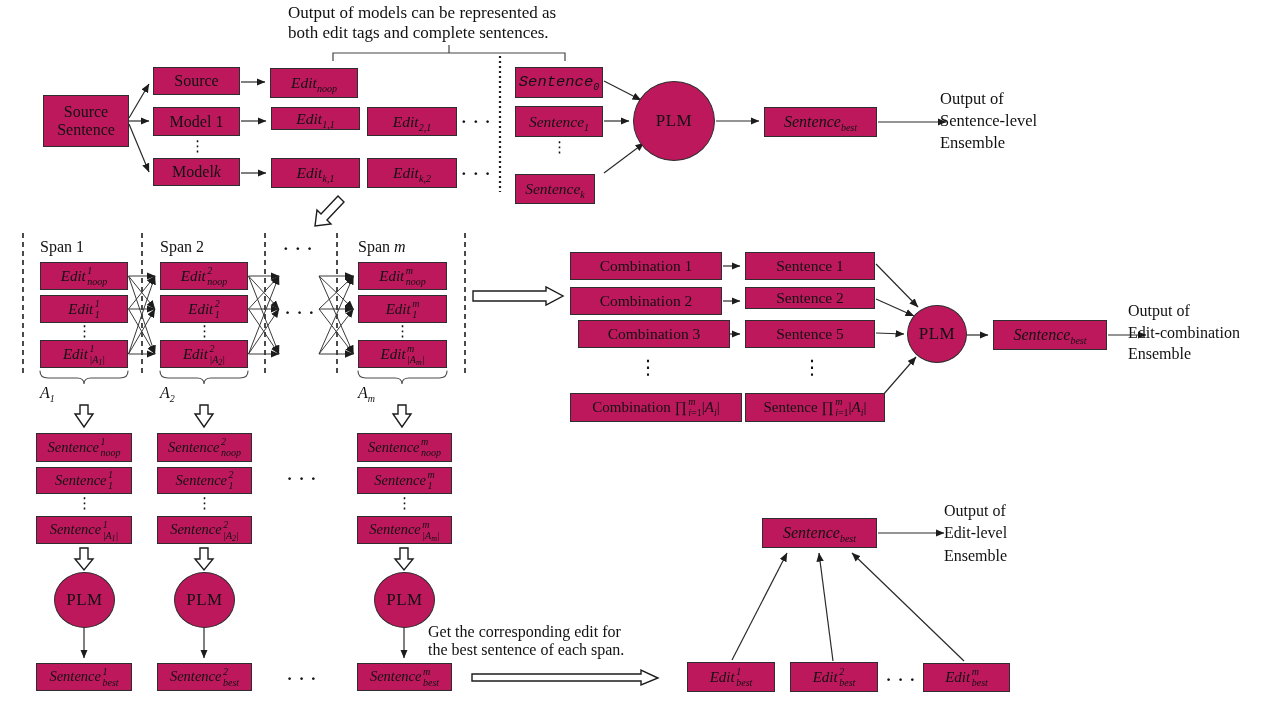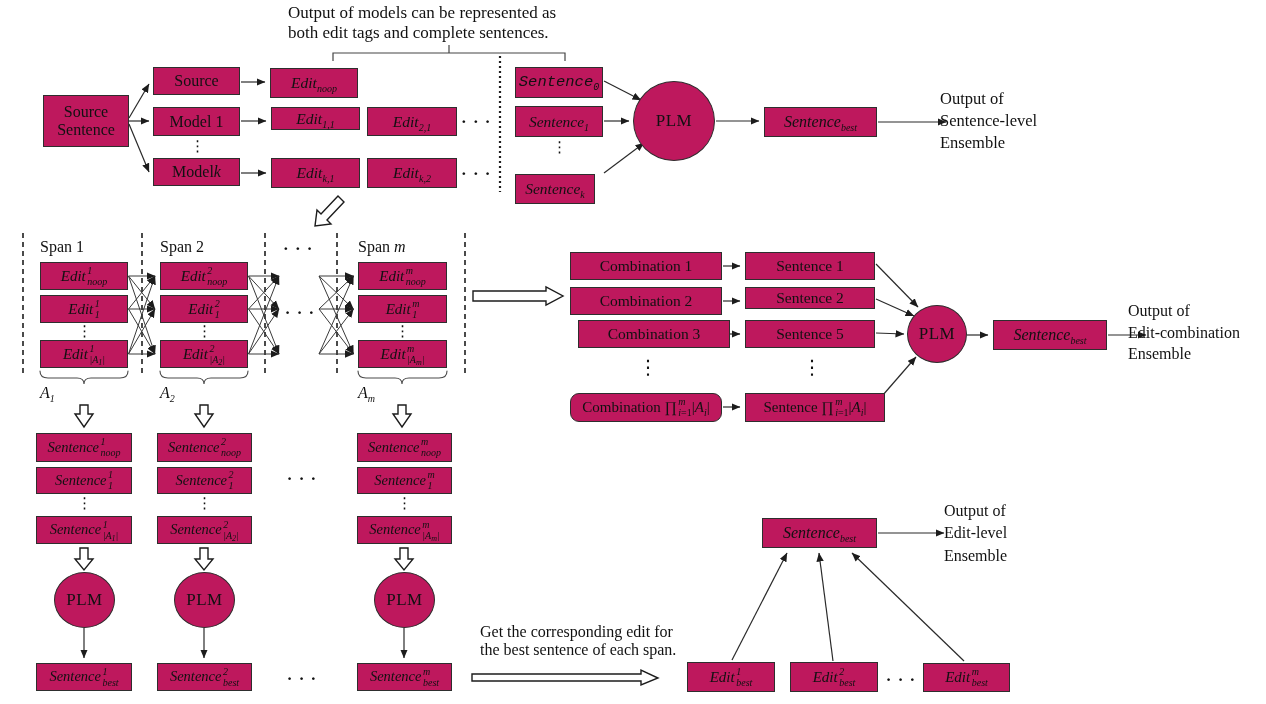--- a/index.html
+++ b/index.html
@@ -372,21 +372,21 @@
         <span>m</span>
         <span>best</span>
       </span>
     </div>
 
 
   <div class="box" style="left:570px;top:252px;width:152px;height:28px;font-size:15.5px;">Combination 1</div>
   <div class="box" style="left:570px;top:287px;width:152px;height:28px;font-size:15.5px;">Combination 2</div>
   <div class="box" style="left:570px;top:320px;width:152px;height:28px;font-size:15.5px;margin-left:8px;">Combination 3</div>
   <div class="vdots vdots-lg" style="left:638px;top:357px;width:16px;">⋮</div>
-  <div class="box" style="left:570px;top:393px;width:152px;height:29px;font-size:15px;border-radius:9px;">Combination ∏<span class="ss up">
+  <div class="box" style="left:570px;top:393px;width:172px;height:29px;font-size:15px;">Combination ∏<span class="ss up">
         <span><i>m</i></span>
         <span><i>i</i>=1</span>
       </span>|<i>A<sub>i</sub></i>|</div>
 
   <div class="box" style="left:745px;top:252px;width:130px;height:28px;font-size:15.5px;">Sentence 1</div>
   <div class="box" style="left:745px;top:287px;width:130px;height:22px;font-size:15.5px;">Sentence 2</div>
   <div class="box" style="left:745px;top:320px;width:130px;height:28px;font-size:15.5px;">Sentence 5</div>
   <div class="vdots vdots-lg" style="left:802px;top:357px;width:16px;">⋮</div>
   <div class="box" style="left:745px;top:393px;width:140px;height:29px;font-size:15px;">Sentence ∏<span class="ss up">
         <span><i>m</i></span>
@@ -394,21 +394,21 @@
       </span>|<i>A<sub>i</sub></i>|</div>
 
   <div class="box plmc" style="left:907px;top:305px;width:60px;height:58px;border-width:1.6px;">PLM</div>
   <div class="box" style="left:993px;top:320px;width:114px;height:30px;font-size:16px;">
       <i>Sentence<sub>best</sub></i>
     </div>
   <div class="lbl pre c" style="left:1128px;top:300px;width:138px;font-size:16px;line-height:1.35;">Output of
 Edit-combination
 Ensemble</div>
 
-  <div class="lbl pre c" style="left:480px;top:623px;width:218px;font-size:16px;line-height:1.15;">Get the corresponding edit for
+  <div class="lbl pre c" style="left:428px;top:623px;width:218px;font-size:16px;line-height:1.15;">Get the corresponding edit for
 the best sentence of each span.</div>
 
   <div class="box" style="left:762px;top:518px;width:115px;height:30px;font-size:16px;">
       <i>Sentence<sub>best</sub></i>
     </div>
   <div class="lbl pre c" style="left:944px;top:500px;width:125px;font-size:16px;line-height:1.4;">Output of
 Edit-level
 Ensemble</div>
 
   <div class="box" style="left:687px;top:662px;width:88px;height:30px;font-size:15px;">

